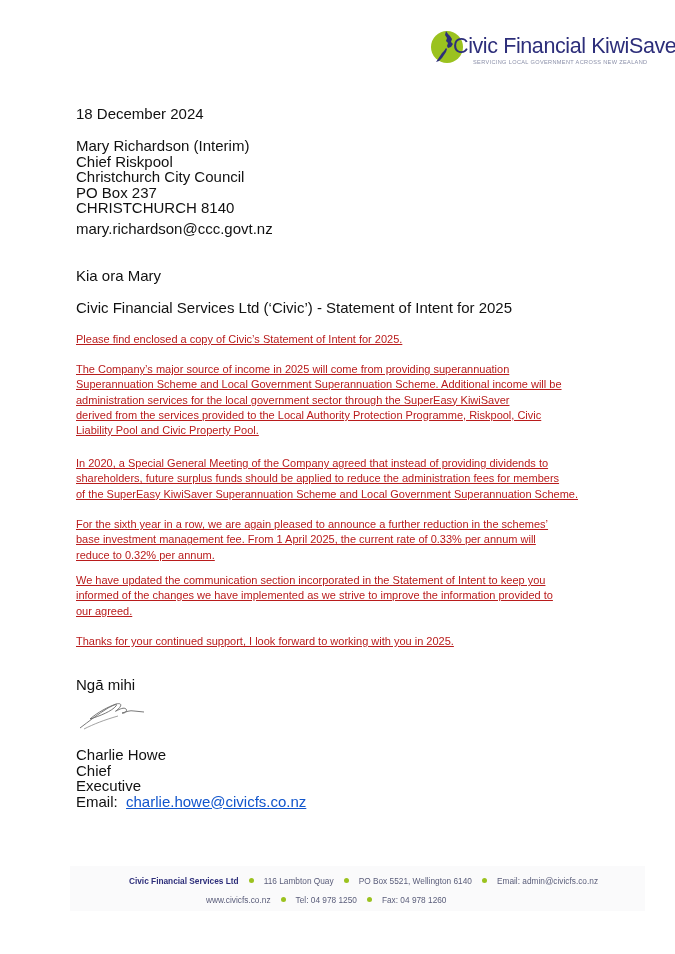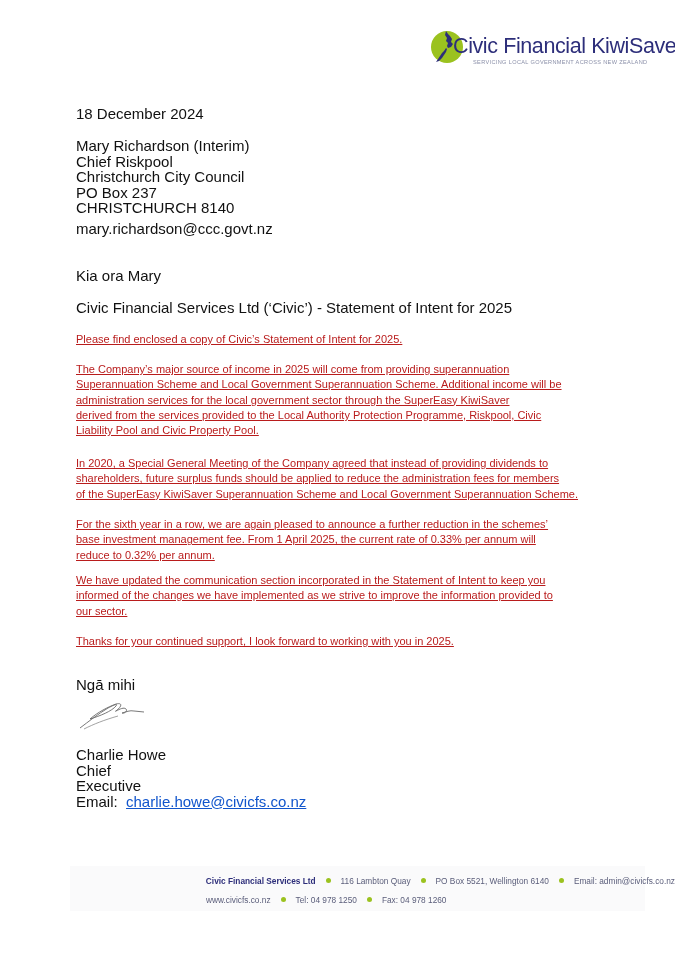--- a/index.html
+++ b/index.html
@@ -27,21 +27,21 @@
   .bold { font-weight: normal; }
   a.email-link { color: #1155cc; text-decoration: underline; margin-top: 28px; }
 
   .signature { position: absolute; left: 78px; top: 698px; width: 80px; height: 36px; }
 
   
   .footer { position: absolute; left: 70px; top: 866px; width: 575px; height: 45px;
             background: #fafafb; }
   .footer-row { position: absolute; left: 0; width: 575px; text-align: center;
                 font-size: 8.3px; color: #5a5d7a; white-space: nowrap; }
-  .footer-row1 { top: 10px; left: 6px; text-align: right; margin-left: 24px; }
+  .footer-row1 { top: 10px; left: 6px; text-align: center; }
   .footer-row2 { top: 29px; left: 136px; text-align: left; }
   .f-company { font-weight: bold; color: #2d2e7a; }
   .dot { display: inline-block; width: 5px; height: 5px; border-radius: 50%;
          background: #9bc21f; margin: 0 10px; vertical-align: middle; position: relative; top: -1px; }
 </style>
 </head>
 <body>
 
 <div class="page">
 
@@ -88,21 +88,21 @@
 
   <div class="para" style="top:517px">
     <span class="l">For the sixth year in a row, we are again pleased to announce a further reduction in the schemes’</span>
     <span class="l">base investment management fee. From 1 April 2025, the current rate of 0.33% per annum will</span>
     <span class="l">reduce to 0.32% per annum.</span>
   </div>
 
   <div class="para" style="top:573px">
     <span class="l">We have updated the communication section incorporated in the Statement of Intent to keep you</span>
     <span class="l">informed of the changes we have implemented as we strive to improve the information provided to</span>
-    <span class="l">our sector.</span>
+    <span class="l">our agreed.</span>
   </div>
 
   <div class="para" style="top:634px">
     <span class="l">Thanks for your continued support, I look forward to working with you in 2025.</span>
   </div>
 
   <div class="line" style="top:677px">Ngā mihi</div>
 
   <svg class="signature" viewBox="0 0 80 36">
     <path d="M2 30 C10 24, 20 16, 30 10 C36 7, 40 5, 38 8 C34 13, 22 18, 12 21 C20 14, 30 9, 38 6 C42 5, 44 6, 42 9 C40 12, 36 14, 38 13 C42 11, 46 9, 48 11 C50 13, 46 16, 44 15 C48 14, 52 12, 56 13 L66 14" fill="none" stroke="#6a6a6a" stroke-width="0.9"></path>

